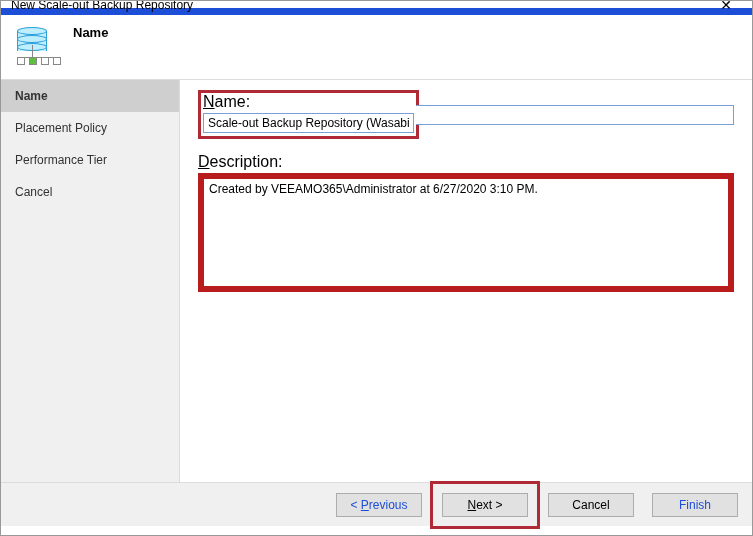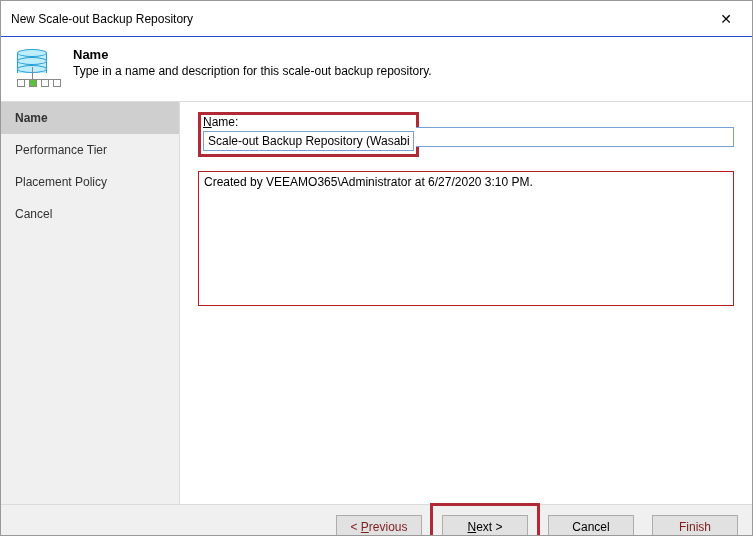--- a/index.html
+++ b/index.html
@@ -1,42 +1,42 @@
 <!DOCTYPE html>
 <html><head>
   <meta charset="utf-8">
   <style>
     * { box-sizing: border-box; margin: 0; padding: 0; font-family: "Segoe UI", Tahoma, sans-serif; }
     body { background: #fff; width: 753px; height: 536px; overflow: hidden; border: 1px solid #999; }
     
-    .title-bar { height: 36px; display: flex; align-items: center; padding: 0 6px 0 10px; border-bottom: 1px solid #1d4ed8; }
+    .title-bar { height: 14px; display: flex; align-items: center; padding: 0 6px 0 10px; border-bottom: 7px solid #1d4ed8; }
     .title-bar .title { flex: 1; font-size: 12px; color: #000; }
     .title-bar .close { width: 40px; text-align: center; font-size: 14px; color: #000; cursor: default; }
     
     .header { display: flex; padding: 8px 12px 10px 16px; border-bottom: 1px solid #dcdcdc; background: #fff; }
     .header-icon { width: 46px; height: 46px; margin-right: 10px; position: relative; }
     .header-text { padding-top: 2px; }
     .header-title { font-weight: bold; font-size: 13px; }
     .header-sub { font-size: 12px; color: #000; margin-top: 2px; }
     
     .body { display: flex; height: 402px; }
     .sidebar { width: 179px; background: #f0f0f0; border-right: 1px solid #dcdcdc; }
     .step { padding: 9px 14px; font-size: 12px; color: #333; cursor: default; }
     .step.selected { background: #cfcfcf; font-weight: bold; }
     
     .main { flex: 1; padding: 10px 18px; font-size: 12px; }
-    .field-label { margin-bottom: 2px; font-size: 12px; }
+    .field-label { margin-bottom: 2px; font-size: 16px; }
     .name-highlight-wrap { border: 3px solid #b02a35; padding: 0 2px 3px 2px; margin-bottom: 14px; width: 221px; position: relative; }
     .name-input { border: 1px solid #7a9fd6; background: #fff; padding: 2px 4px; font-size: 12px; height: 20px; }
     .name-input-ext { position: absolute; left: 218px; right: 0; border: 1px solid #7a9fd6; border-left: none; background: #fff; height: 20px; top: 15px; }
-    .desc-box { border: 1px solid #b91c1c; height: 135px; padding: 3px 5px; font-size: 12px; resize: none; width: 100%; font-family: inherit; }
+    .desc-box { border: 6px solid #b91c1c; height: 119px; padding: 3px 5px; font-size: 12px; resize: none; width: 100%; font-family: inherit; }
     
     .footer { height: 44px; border-top: 1px solid #dcdcdc; display: flex; align-items: center; justify-content: flex-end; padding: 0 14px; gap: 8px; background: #f0f0f0; }
     .btn { height: 24px; min-width: 86px; border: 1px solid #adadad; background: #e1e1e1; font-size: 12px; cursor: default; padding: 0 10px; }
-    .btn.disabled { color: #7f1d1d; }
+    .btn.disabled { color: #1d4ed8; }
     .btn-highlight { border: 3px solid #b02a35; padding: 9px; display: inline-flex; }
     .btn-highlight .btn { border: 1px solid #adadad; background: #e1e1e1; }
     .u { text-decoration: underline; }
 
     
     .db-icon { position: relative; width: 44px; height: 44px; }
     .disk { width: 30px; height: 8px; background: #bfefff; border: 1px solid #2a9fd6; border-radius: 50%; position: absolute; left: 0; }
     .disk.d1 { top: 4px; }
     .disk.d2 { top: 12px; }
     .disk.d3 { top: 20px; }
@@ -69,41 +69,41 @@
       <div class="tree-conn"></div>
       <div class="tree-h"></div>
       <div class="box b1"></div>
       <div class="box b2"></div>
       <div class="box b3"></div>
       <div class="box b4"></div>
     </div>
   </div>
   <div class="header-text">
     <div class="header-title">Name</div>
-    <div class="header-sub">Type in a name and description for this scale-out backup repository.</div>
   </div>
 </div>
 
 <div class="body">
   <div class="sidebar">
     <div class="step selected">Name</div>
+    <div class="step">Placement Policy</div>
     <div class="step">Performance Tier</div>
-    <div class="step">Placement Policy</div>
     <div class="step">Cancel</div>
   </div>
 
   <div class="main">
     <div class="name-row">
       <div class="name-highlight-wrap">
         <div class="field-label"><span class="u">N</span>ame:</div>
         <input class="name-input" style="width: 211px;" type="text" value="Scale-out Backup Repository (Wasabi)">
       </div>
       <div class="name-input-ext"></div>
     </div>
 
+    <div class="field-label"><span class="u">D</span>escription:</div>
     <textarea class="desc-box" style="">Created by VEEAMO365\Administrator at 6/27/2020 3:10 PM.</textarea>
   </div>
 </div>
 
 <div class="footer">
   <button class="btn disabled">&lt; <span class="u">P</span>revious</button>
   <span class="btn-highlight">
     <button class="btn"><span class="u">N</span>ext &gt;</button>
   </span>
   <button class="btn">Cancel</button>

